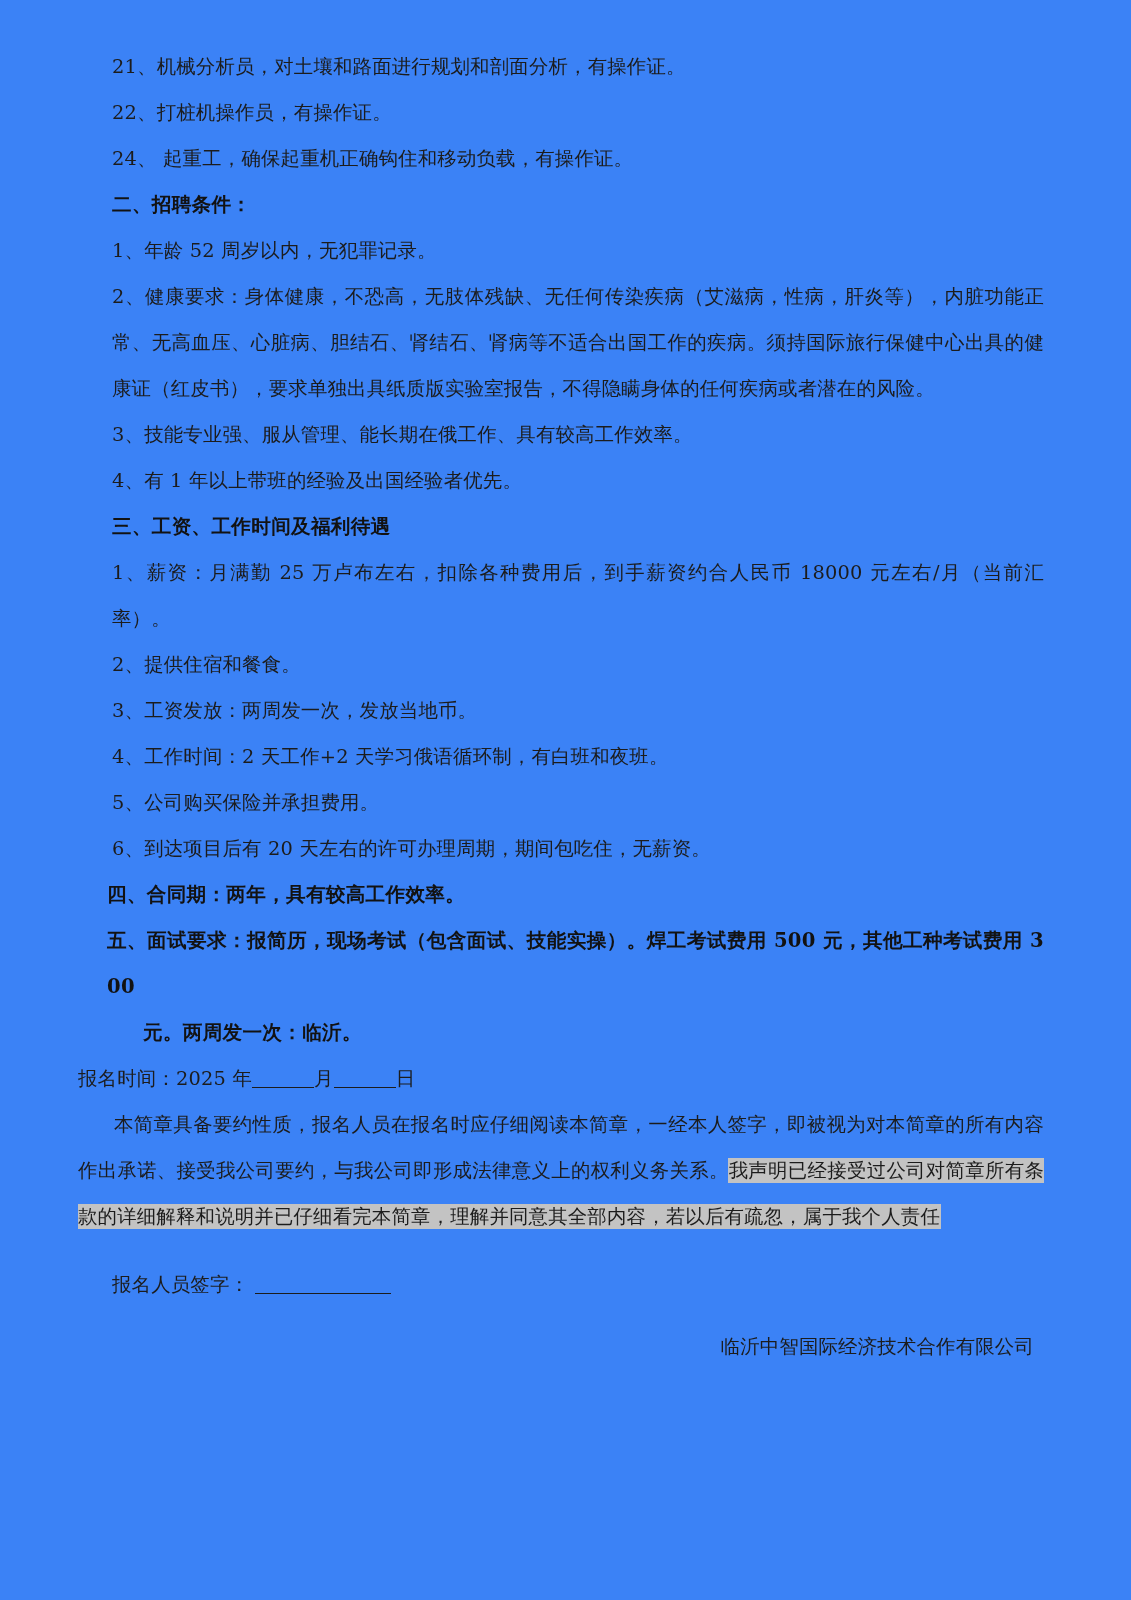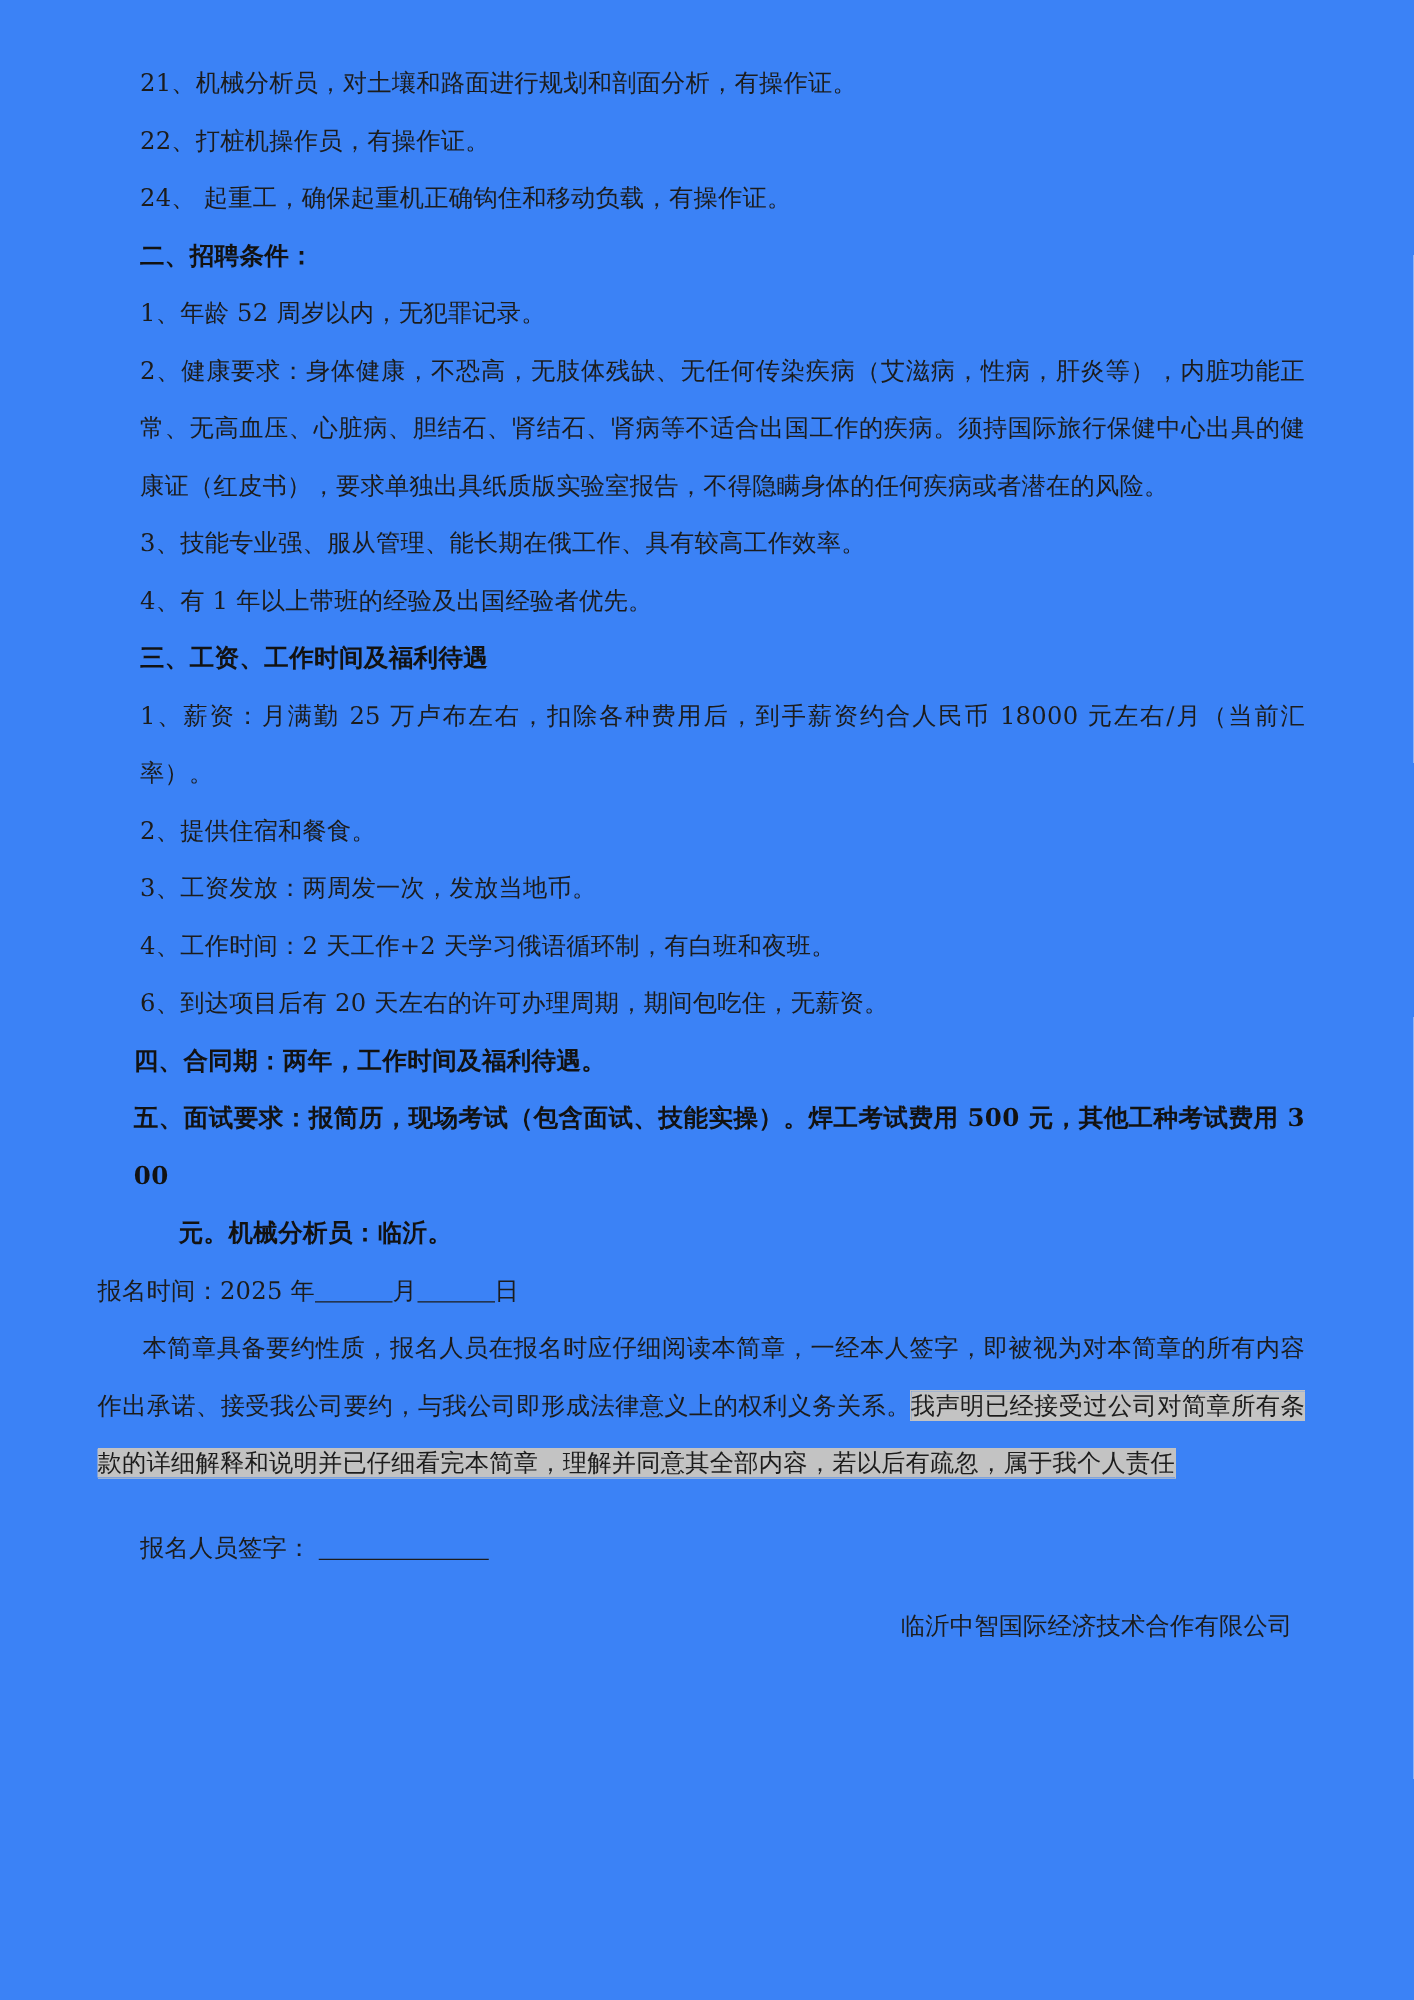--- a/index.html
+++ b/index.html
@@ -131,27 +131,28 @@
     <p class="para item">2、健康要求：身体健康，不恐高，无肢体残缺、无任何传染疾病（艾滋病，性病，肝炎等），内脏功能正常、无高血压、心脏病、胆结石、肾结石、肾病等不适合出国工作的疾病。须持国际旅行保健中心出具的健康证（红皮书），要求单独出具纸质版实验室报告，不得隐瞒身体的任何疾病或者潜在的风险。</p>
     <p class="para item">3、技能专业强、服从管理、能长期在俄工作、具有较高工作效率。</p>
     <p class="para item">4、有 1 年以上带班的经验及出国经验者优先。</p>
 
     <p class="heading">三、工资、工作时间及福利待遇</p>
 
     <p class="para item">1、薪资：月满勤 25 万卢布左右，扣除各种费用后，到手薪资约合人民币 18000 元左右/月（当前汇率）。</p>
     <p class="para item">2、提供住宿和餐食。</p>
     <p class="para item">3、工资发放：两周发一次，发放当地币。</p>
     <p class="para item">4、工作时间：2 天工作+2 天学习俄语循环制，有白班和夜班。</p>
+    <p class="para item">5、公司购买保险并承担费用。</p>
     <p class="para item">6、到达项目后有 20 天左右的许可办理周期，期间包吃住，无薪资。</p>
 
-    <p class="heading-wide">四、合同期：两年，工作时间及福利待遇。</p>
+    <p class="heading-wide">四、合同期：两年，具有较高工作效率。</p>
 
     <div class="heading-wide">
       <span>五、面试要求：报简历，现场考试（包含面试、技能实操）。焊工考试费用 500 元，其他工种考试费用 300</span>
-      <span class="cont">元。机械分析员：临沂。</span>
+      <span class="cont">元。两周发一次：临沂。</span>
     </div>
 
     <p class="para flush"><span>报名时间：2025 年</span><span class="blank-u"></span><span>月</span><span class="blank-u"></span><span>日</span></p>
 
     <p class="para para-indent"><span>本简章具备要约性质，报名人员在报名时应仔细阅读本简章，一经本人签字，即被视为对本简章的所有内容作出承诺、接受我公司要约，与我公司即形成法律意义上的权利义务关系。</span><span class="hl">我声明已经接受过公司对简章所有条款的详细解释和说明并已仔细看完本简章，理解并同意其全部内容，若以后有疏忽，属于我个人责任</span></p>
 
     <div class="spacer-blank"></div>
 
     <p class="para sig-line"><span>报名人员签字：</span><span class="blank-sig"></span></p>
 

